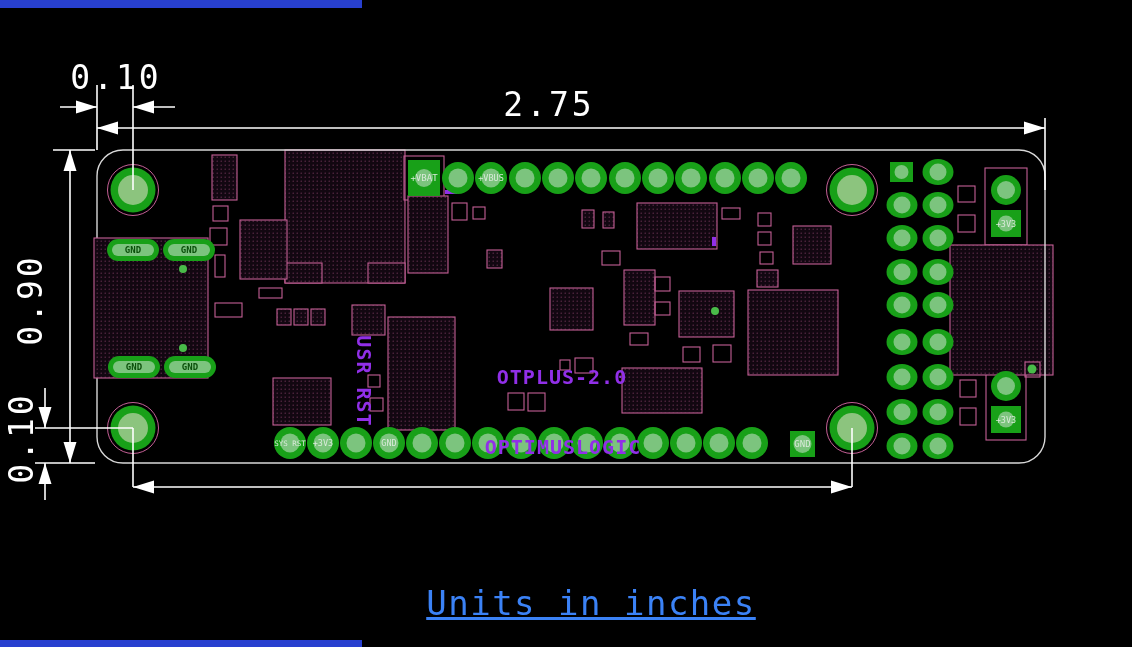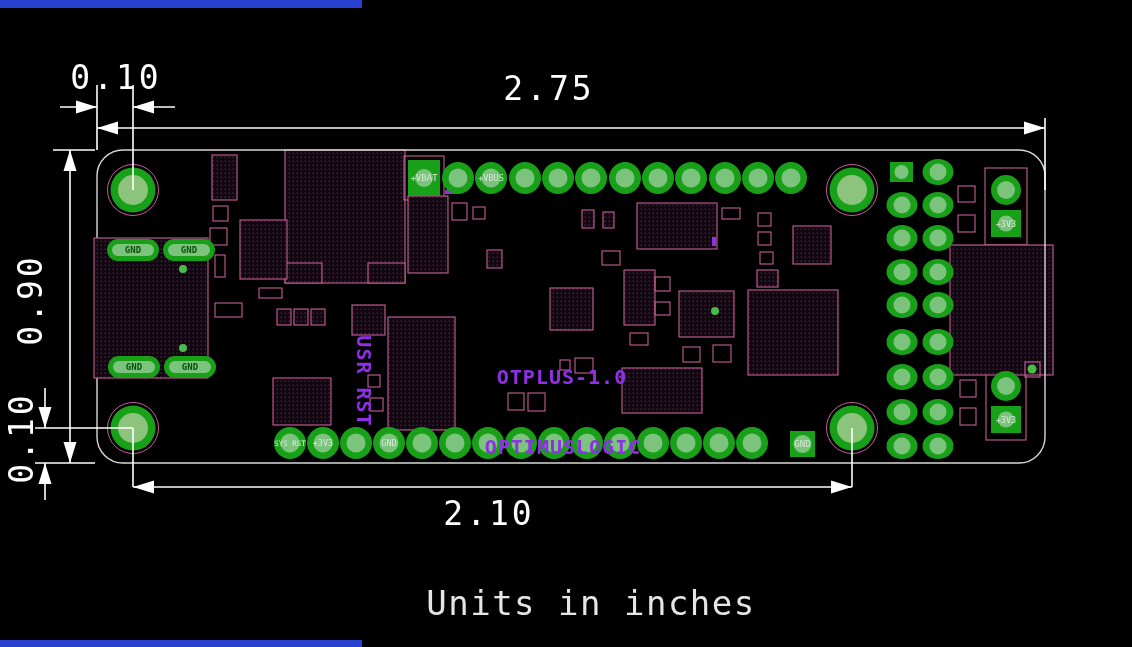--- a/index.html
+++ b/index.html
@@ -5,22 +5,22 @@
   html,body{margin:0;padding:0;background:#000;}
   .stage{position:relative;width:1132px;height:647px;background:#000;overflow:hidden;
          font-family:"DejaVu Sans Mono",monospace;}
   .strip{position:absolute;left:0;width:362px;background:#2840cf;}
   .strip.top{top:0;height:8px;}
   .strip.bottom{top:640px;height:7px;}
   svg{position:absolute;left:0;top:0;}
   .dim{position:absolute;color:#ffffff;font:400 33px/1 "DejaVu Sans Mono",monospace;
        letter-spacing:3px;white-space:nowrap;transform:translate(-50%,-50%);}
   .dim.rot-ccw{transform:translate(-50%,-50%) rotate(-90deg);}
-  .units{position:absolute;color:#e5e5e5;font:400 34px/1 "DejaVu Sans Mono",monospace;
-       letter-spacing:1.5px;white-space:nowrap;transform:translate(-50%,-50%);}
+  .units{position:absolute;color:#3b82f6;font:400 34px/1 "DejaVu Sans Mono",monospace;
+       letter-spacing:1.5px;white-space:nowrap;transform:translate(-50%,-50%);text-decoration:underline;}
   .silk{position:absolute;color:#912fe8;font:700 20px/1 "DejaVu Sans Mono",monospace;
        letter-spacing:1px;white-space:nowrap;transform:translate(-50%,-50%);}
   .silk.rot-cw{transform:translate(-50%,-50%) rotate(90deg);}
 </style>
 </head>
 <body>
 
 <div class="stage">
   <div class="strip top"></div>
   <div class="strip bottom"></div>
@@ -248,23 +248,22 @@
       <polygon points="1045,128 1024,121.5 1024,134.5" fill="#ffffff"></polygon>
       <polygon points="70,150 63.5,171 76.5,171" fill="#ffffff"></polygon>
       <polygon points="70,463 63.5,442 76.5,442" fill="#ffffff"></polygon>
       <polygon points="45,428 38.5,407 51.5,407" fill="#ffffff"></polygon>
       <polygon points="45,463 38.5,484 51.5,484" fill="#ffffff"></polygon>
       <polygon points="133,487 154,480.5 154,493.5" fill="#ffffff"></polygon>
       <polygon points="852,487 831,480.5 831,493.5" fill="#ffffff"></polygon>
     </svg>
 
   <div class="dim" style="left:116px;top:77px">0.10</div>
-  <div class="dim" style="left:549px;top:88px">2.75</div>
+  <div class="dim" style="left:549px;top:104px">2.75</div>
   <div class="dim rot-ccw" style="left:30px;top:300px">0.90</div>
   <div class="dim rot-ccw" style="left:21px;top:438px">0.10</div>
-  <div class="dim" style="left:489px;top:513px">2.10</div>
 
   <div class="units" style="left:591px;top:603px">Units in inches</div>
 
-  <div class="silk" style="left:562px;top:377px">OTPLUS-1.0</div>
+  <div class="silk" style="left:562px;top:377px">OTPLUS-2.0</div>
   <div class="silk" style="left:563px;top:447px">OPTIMUSLOGIC</div>
   <div class="silk rot-cw" style="left:364px;top:381px">USR RST</div>
 </div>
 
 </body></html>

